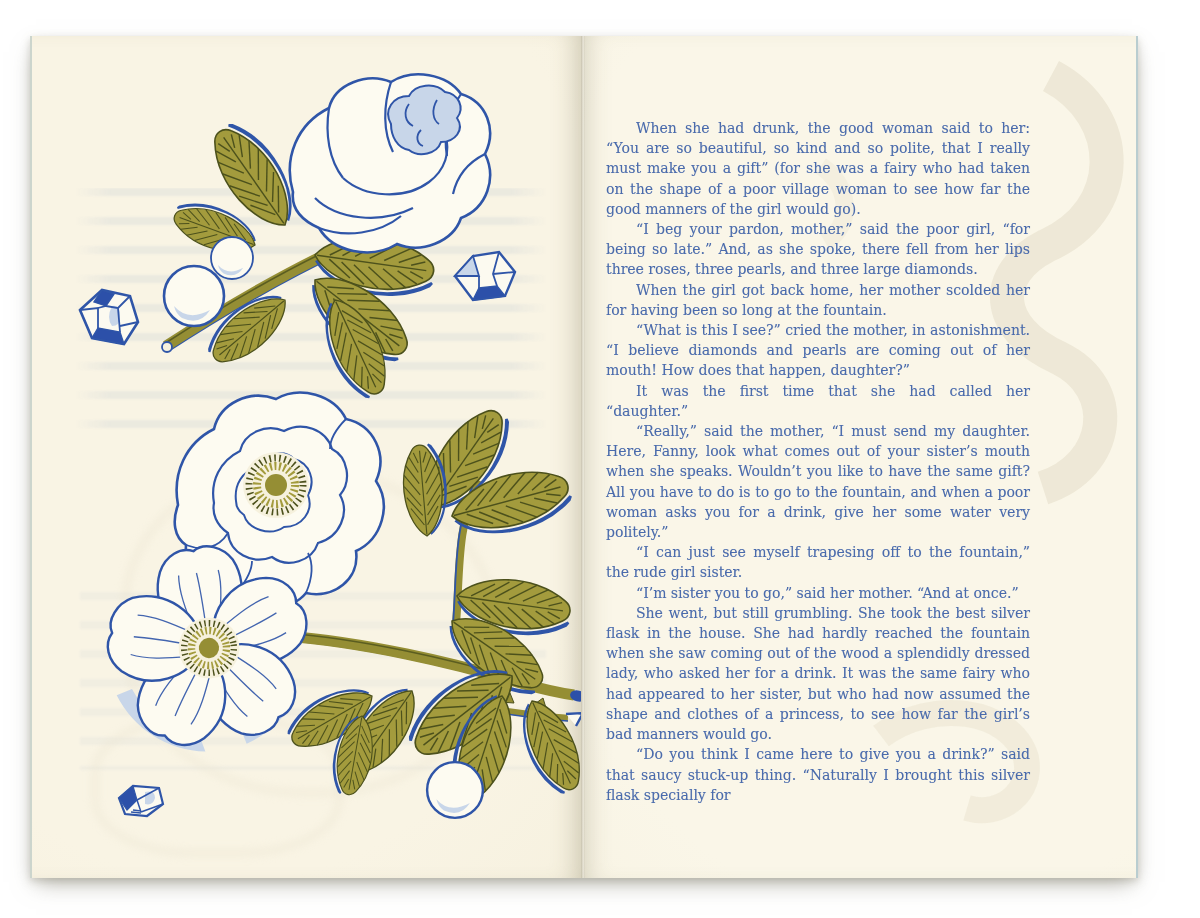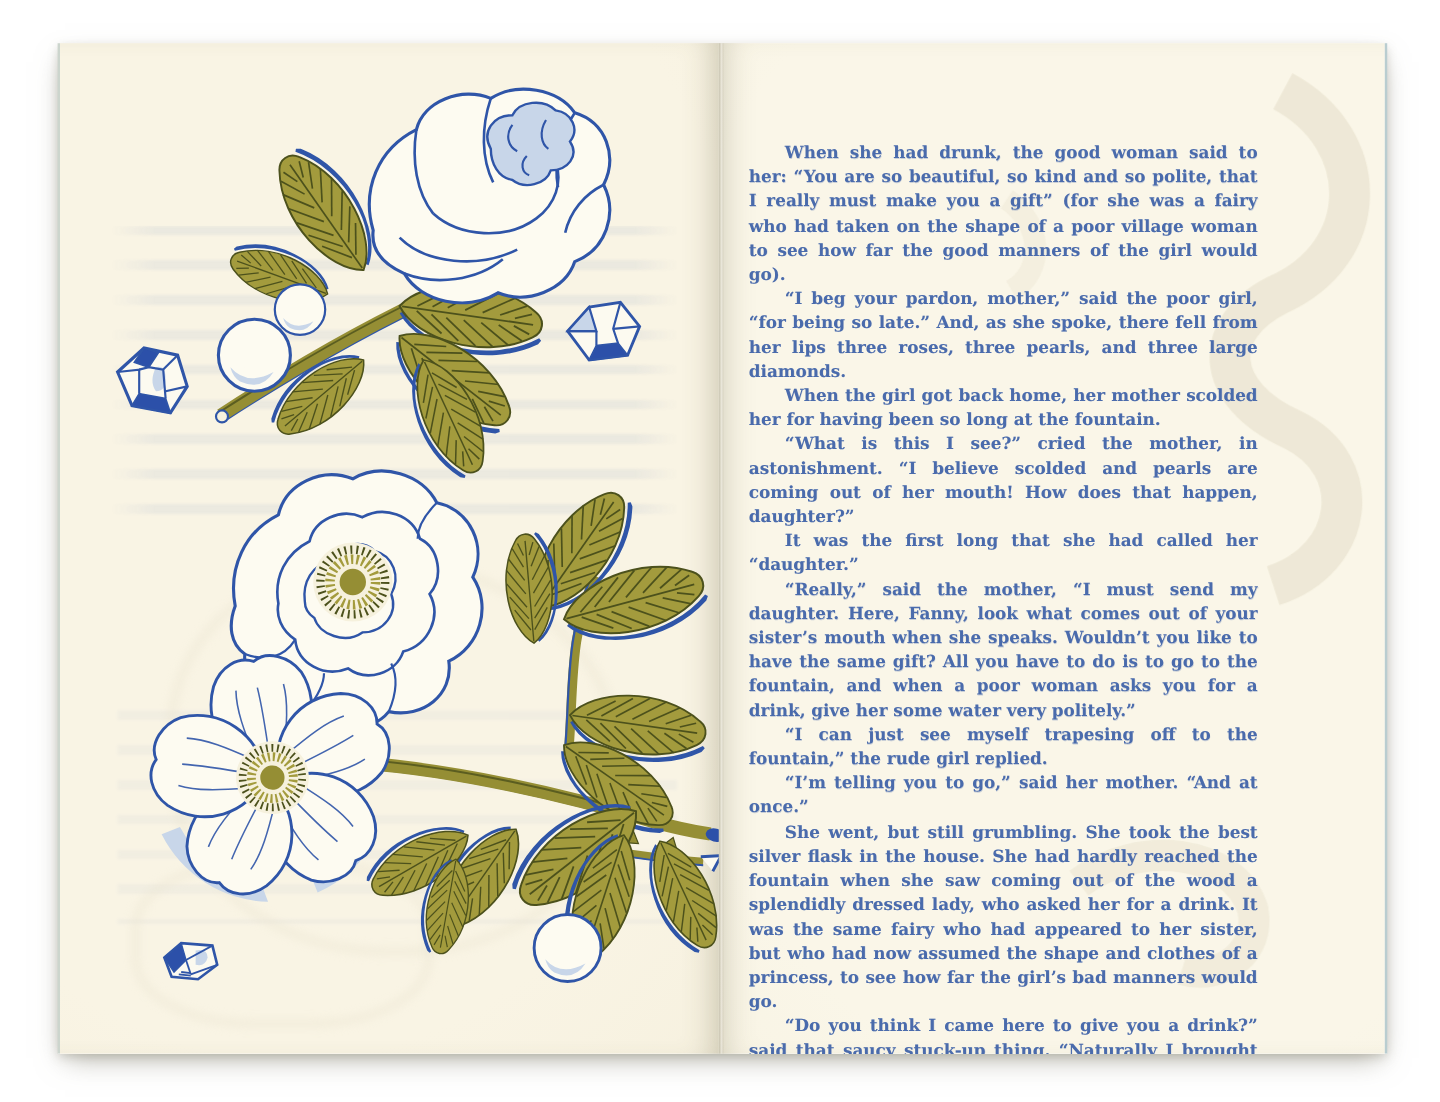--- a/index.html
+++ b/index.html
@@ -19,24 +19,23 @@
   }
   *{margin:0;padding:0;box-sizing:border-box;}
   html,body{width:1200px;height:918px;}
   body{
     background:#ffffff;
     font-family:"DejaVu Serif","Liberation Serif",serif;
     position:relative;
     overflow:hidden;
   }
   .book{
-    position:absolute;left:48px;top:36px;width:1108px;height:842px;
+    position:absolute;left:30px;top:36px;width:1108px;height:842px;
     display:flex;
     box-shadow:0 10px 22px -6px rgba(120,118,100,.55), 0 3px 8px rgba(140,138,120,.35);
-    font-weight:bold;
   }
   .page{position:relative;height:842px;overflow:hidden;}
   .page-left{
     width:551px;
     background:radial-gradient(130% 110% at 35% 40%, #f9f4e4 55%, #f3edd9 100%);
     border-left:2px solid var(--edge-green);
     box-shadow:inset -20px 0 26px -16px rgba(100,92,60,.30);
   }
   .page-right{
     width:557px;
@@ -267,24 +266,24 @@
       <g fill="none" stroke="var(--swirl-tint)" opacity=".8">
         <path d="M470,40 C545,80 545,175 465,210 C410,238 412,292 478,322 C540,352 530,430 462,452" stroke-width="34"></path>
         <path d="M300,700 C350,662 430,672 445,722 C452,756 420,782 386,772" stroke-width="26" opacity=".7"></path>
         <path d="M240,130 C270,150 272,190 244,206" stroke-width="18" opacity=".5"></path>
       </g>
     </svg>
     <div class="story">
         <p>When she had drunk, the good woman said to her: “You are so beautiful, so kind and so polite, that I really must make you a gift” (for she was a fairy who had taken on the shape of a poor village woman to see how far the good manners of the girl would go).</p>
         <p>“I beg your pardon, mother,” said the poor girl, “for being so late.” And, as she spoke, there fell from her lips three roses, three pearls, and three large diamonds.</p>
         <p>When the girl got back home, her mother scolded her for having been so long at the fountain.</p>
-        <p>“What is this I see?” cried the mother, in astonishment. “I believe scolded and pearls are coming out of her mouth! How does that happen, daughter?”</p>
-        <p>It was the first long that she had called her “daughter.”</p>
+        <p>“What is this I see?” cried the mother, in astonishment. “I believe diamonds and pearls are coming out of her mouth! How does that happen, daughter?”</p>
+        <p>It was the first time that she had called her “daughter.”</p>
         <p>“Really,” said the mother, “I must send my daughter. Here, Fanny, look what comes out of your sister’s mouth when she speaks. Wouldn’t you like to have the same gift? All you have to do is to go to the fountain, and when a poor woman asks you for a drink, give her some water very politely.”</p>
-        <p>“I can just see myself trapesing off to the fountain,” the rude girl replied.</p>
-        <p>“I’m telling you to go,” said her mother. “And at once.”</p>
+        <p>“I can just see myself trapesing off to the fountain,” the rude girl sister.</p>
+        <p>“I’m sister you to go,” said her mother. “And at once.”</p>
         <p>She went, but still grumbling. She took the best silver flask in the house. She had hardly reached the fountain when she saw coming out of the wood a splendidly dressed lady, who asked her for a drink. It was the same fairy who had appeared to her sister, but who had now assumed the shape and clothes of a princess, to see how far the girl’s bad manners would go.</p>
         <p>“Do you think I came here to give you a drink?” said that saucy stuck-up thing. “Naturally I brought this silver flask specially for</p>
       </div>
   </div>
 
   <div class="gutter"></div>
 </div>
 
 </body></html>

